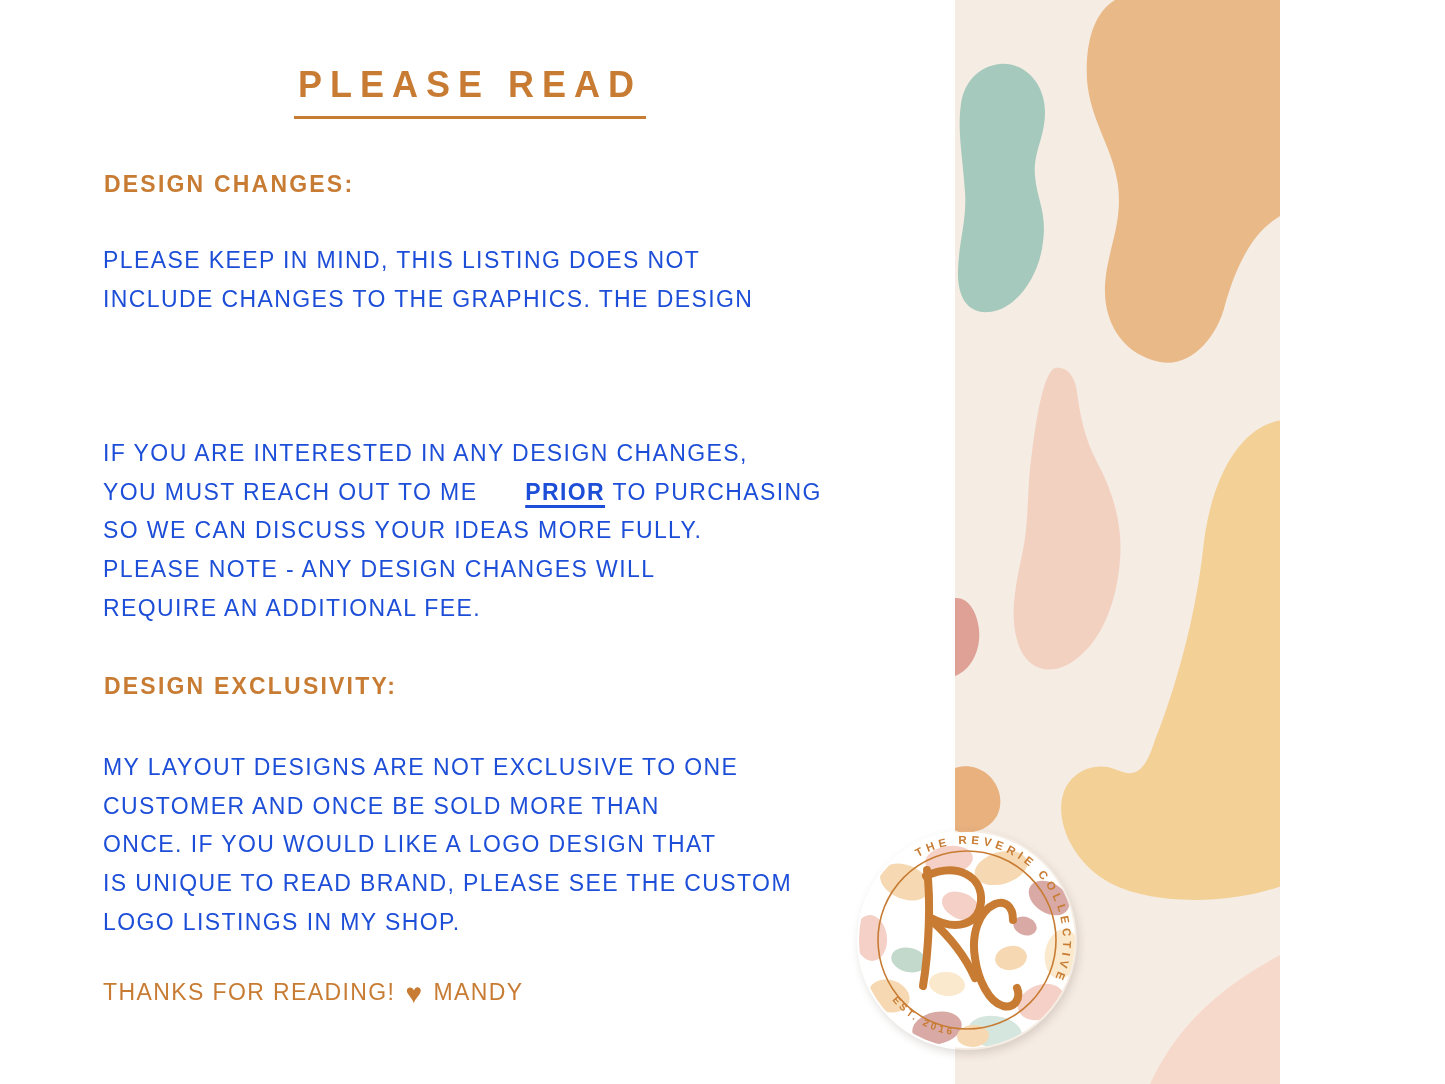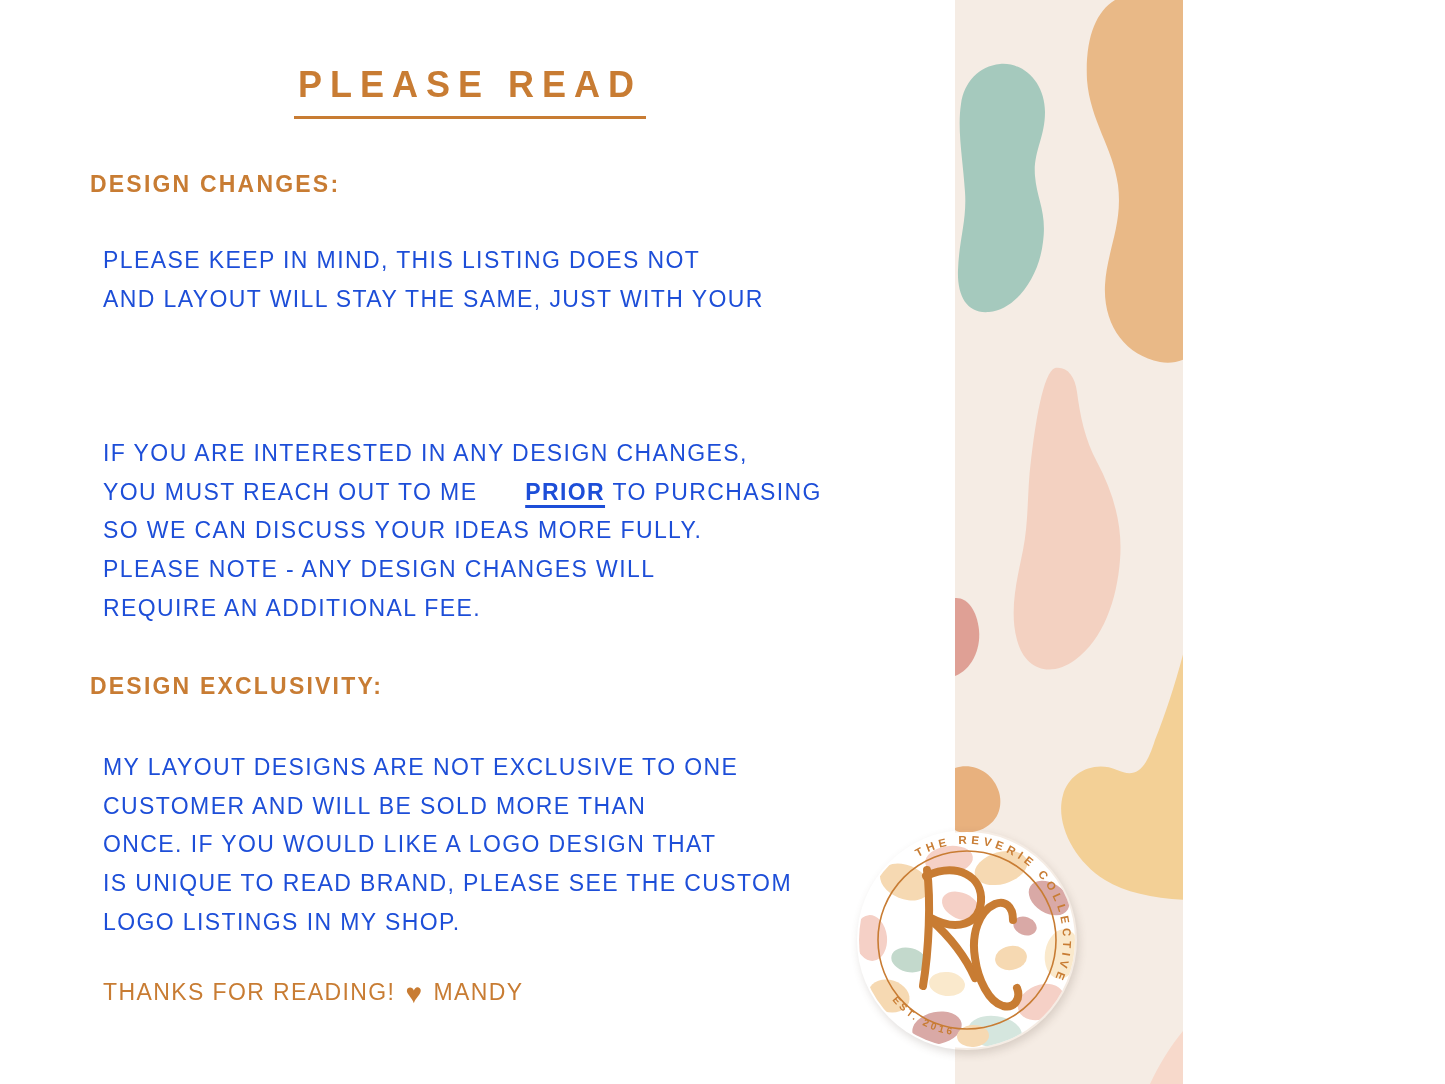--- a/index.html
+++ b/index.html
@@ -1,37 +1,37 @@
 <!DOCTYPE html>
 <html><head>
 <meta charset="utf-8">
 <style>
   html,body{margin:0;padding:0;background:#ffffff;}
   .page{
     position:relative;
-    width:1183px;height:1084px;
+    width:1280px;height:1084px;
     background:#ffffff;
     overflow:hidden;
     font-family:"Liberation Sans", sans-serif;
   }
   
   .title-wrap{
     position:absolute;left:103px;top:64px;width:734px;
     text-align:center;
   }
   .title{
     display:inline-block;
     font-size:36px;font-weight:700;letter-spacing:8px;
     color:#c87c33;
     padding:0 4px 10px 4px;
     border-bottom:3px solid #c87c33;
     white-space:nowrap;
   }
   .heading{
-    position:absolute;left:90px;
+    position:absolute;left:104px;
     font-size:23px;font-weight:700;letter-spacing:2.2px;
     color:#c87c33;white-space:nowrap;
   }
   .h1{top:171px;}
   .h2{top:673px;}
   .para{
     position:absolute;left:103px;
     font-size:23px;font-weight:400;letter-spacing:1.4px;
     line-height:38.7px;color:#1d4ed8;white-space:nowrap;
   }
@@ -78,36 +78,36 @@
 <div class="page">
 
   <div class="title-wrap">
     <span class="title">PLEASE READ</span>
   </div>
 
   <div class="heading h1">DESIGN CHANGES:</div>
 
   <div class="para p1">
     <div>PLEASE KEEP IN MIND, THIS LISTING DOES NOT</div>
-    <div>AND LAYOUT WILL STAY THE SAME, JUST WITH YOUR</div>
+    <div>INCLUDE CHANGES TO THE GRAPHICS. THE DESIGN</div>
   </div>
 
   <div class="para p2">
     <div>IF YOU ARE INTERESTED IN ANY DESIGN CHANGES,</div>
     <div><span>YOU MUST REACH OUT TO ME </span><span class="emph">PRIOR</span><span> TO PURCHASING</span></div>
     <div>SO WE CAN DISCUSS YOUR IDEAS MORE FULLY.</div>
     <div>PLEASE NOTE - ANY DESIGN CHANGES WILL</div>
     <div>REQUIRE AN ADDITIONAL FEE.</div>
   </div>
 
   <div class="heading h2">DESIGN EXCLUSIVITY:</div>
 
   <div class="para p3">
     <div>MY LAYOUT DESIGNS ARE NOT EXCLUSIVE TO ONE</div>
-    <div>CUSTOMER AND WILL BE SOLD MORE THAN</div>
+    <div>CUSTOMER AND ONCE BE SOLD MORE THAN</div>
     <div>ONCE. IF YOU WOULD LIKE A LOGO DESIGN THAT</div>
     <div>IS UNIQUE TO READ BRAND, PLEASE SEE THE CUSTOM</div>
     <div>LOGO LISTINGS IN MY SHOP.</div>
   </div>
 
   <div class="closing">
     <span>THANKS FOR READING!</span><span class="heart">♥</span><span>MANDY</span>
   </div>
 
   <div class="panel">

